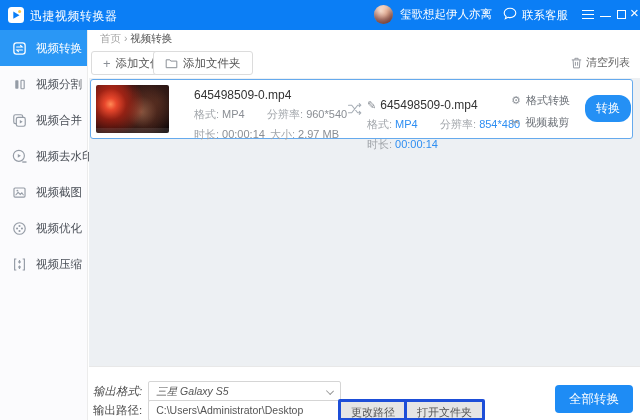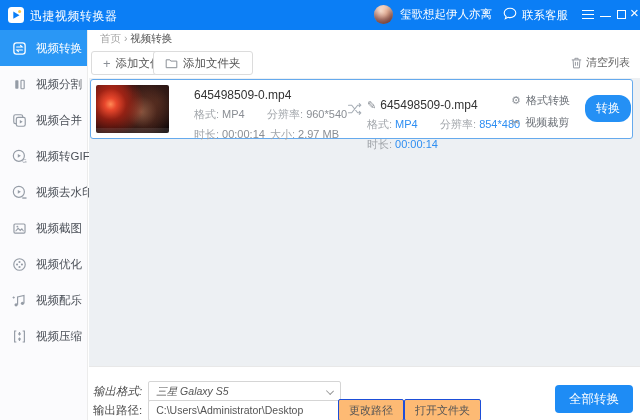--- a/index.html
+++ b/index.html
@@ -77,21 +77,21 @@
 
   
   .footer { position:absolute; left:0; right:0; bottom:0; height:54px; background:#fff; border-top:1px solid #e8e8e8; }
   .f-row { position:absolute; left:4px; display:flex; align-items:center; font-size:11.5px; color:#4a4a4a; }
   .f-row1 { top:14px;font-style:italic; } .f-row2 { top:33px; }
   .f-box { position:relative; margin-left:6px; width:193px; height:21px; background:#fff; border:1px solid #d5d5d5;
            border-radius:2px; font-size:10.5px; color:#555; line-height:19px; padding:0 18px 0 7px; cursor:pointer;
            white-space:nowrap; overflow:hidden; }
   .chev { position:absolute; right:7px; top:6px; width:6px; height:6px; border-right:1.2px solid #999;
           border-bottom:1.2px solid #999; transform:rotate(45deg) scale(1,.9); }
-  .f-btn { position:absolute; top:32px; height:22px; background:#fdba74; border:1px solid #1d4ed8; border-radius:2px;
+  .f-btn { position:absolute; top:32px; height:22px; background:#e5e5e5; border:3px solid #1d4ed8; border-radius:2px;
            font-size:11px; color:#555; padding:0 10px; line-height:20px; cursor:pointer; }
   .f-change { left:249px; } .f-open { left:315px; }
   .convert-all-btn { position:absolute; right:7px; top:18px; width:78px; height:28px; background:#1e8cf5; color:#fff;
                      border:none; border-radius:4px; font-size:12.5px; cursor:pointer; }
 </style>
 </head>
 <body>
 
 <div class="app">
 
@@ -151,30 +151,20 @@
             <path d="M8.3 7.5l2.7 1.7-2.7 1.7z" fill="currentColor"></path>
           </svg>
         </span>
       <span class="s-lbl">视频合并</span>
     </div>
     <div class="side-item">
       <span class="s-ico">
           <svg viewBox="0 0 16 16">
             <circle cx="7.4" cy="7.4" r="5.2" fill="none" stroke="currentColor" stroke-width="1.1"></circle>
             <path d="M6.4 5.6l2.9 1.8-2.9 1.8z" fill="currentColor"></path>
-            <text x="10.7" y="14" font-size="5.5" fill="currentColor">G</text>
-          </svg>
-        </span>
-      <span class="s-lbl">视频转GIF</span>
-    </div>
-    <div class="side-item">
-      <span class="s-ico">
-          <svg viewBox="0 0 16 16">
-            <circle cx="7.4" cy="7.4" r="5.2" fill="none" stroke="currentColor" stroke-width="1.1"></circle>
-            <path d="M6.4 5.6l2.9 1.8-2.9 1.8z" fill="currentColor"></path>
             <path d="M10.6 13.2h4" stroke="currentColor" stroke-width="1.3"></path>
           </svg>
         </span>
       <span class="s-lbl">视频去水印</span>
     </div>
     <div class="side-item">
       <span class="s-ico">
           <svg viewBox="0 0 16 16">
             <rect x="2.8" y="3.8" width="10.4" height="8.6" rx="1" fill="none" stroke="currentColor" stroke-width="1.1"></rect>
             <path d="M4.3 10.6l2.4-2.8 2 2 1.5-1.5 1.6 2.3" fill="none" stroke="currentColor" stroke-width="1"></path>
@@ -187,31 +177,20 @@
       <span class="s-ico">
           <svg viewBox="0 0 16 16">
             <circle cx="8" cy="8" r="5.4" fill="none" stroke="currentColor" stroke-width="1.1"></circle>
             <circle cx="8" cy="5.6" r="1" fill="currentColor"></circle>
             <circle cx="5.7" cy="8" r="1" fill="currentColor"></circle>
             <circle cx="10.3" cy="8" r="1" fill="currentColor"></circle>
             <circle cx="8" cy="10.4" r="1" fill="currentColor"></circle>
           </svg>
         </span>
       <span class="s-lbl">视频优化</span>
-    </div>
-    <div class="side-item">
-      <span class="s-ico">
-          <svg viewBox="0 0 16 16">
-            <path d="M6.2 12V4.6l6-1.3v7.3" fill="none" stroke="currentColor" stroke-width="1.1"></path>
-            <circle cx="4.8" cy="12.1" r="1.5" fill="currentColor"></circle>
-            <circle cx="10.8" cy="10.7" r="1.5" fill="currentColor"></circle>
-            <path d="M2.5 4.2v2M1.5 5.2h2" stroke="currentColor" stroke-width=".9"></path>
-          </svg>
-        </span>
-      <span class="s-lbl">视频配乐</span>
     </div>
     <div class="side-item">
       <span class="s-ico">
           <svg viewBox="0 0 16 16">
             <path d="M5 2.8H3.4v10.4H5M11 2.8h1.6v10.4H11" fill="none" stroke="currentColor" stroke-width="1.1"></path>
             <path d="M8 3.8v2.6M8 9.6v2.6" stroke="currentColor" stroke-width="1.1"></path>
             <path d="M6.8 5.2L8 6.6l1.2-1.4M6.8 10.8L8 9.4l1.2 1.4" fill="none" stroke="currentColor" stroke-width="1"></path>
           </svg>
         </span>
       <span class="s-lbl">视频压缩</span>

